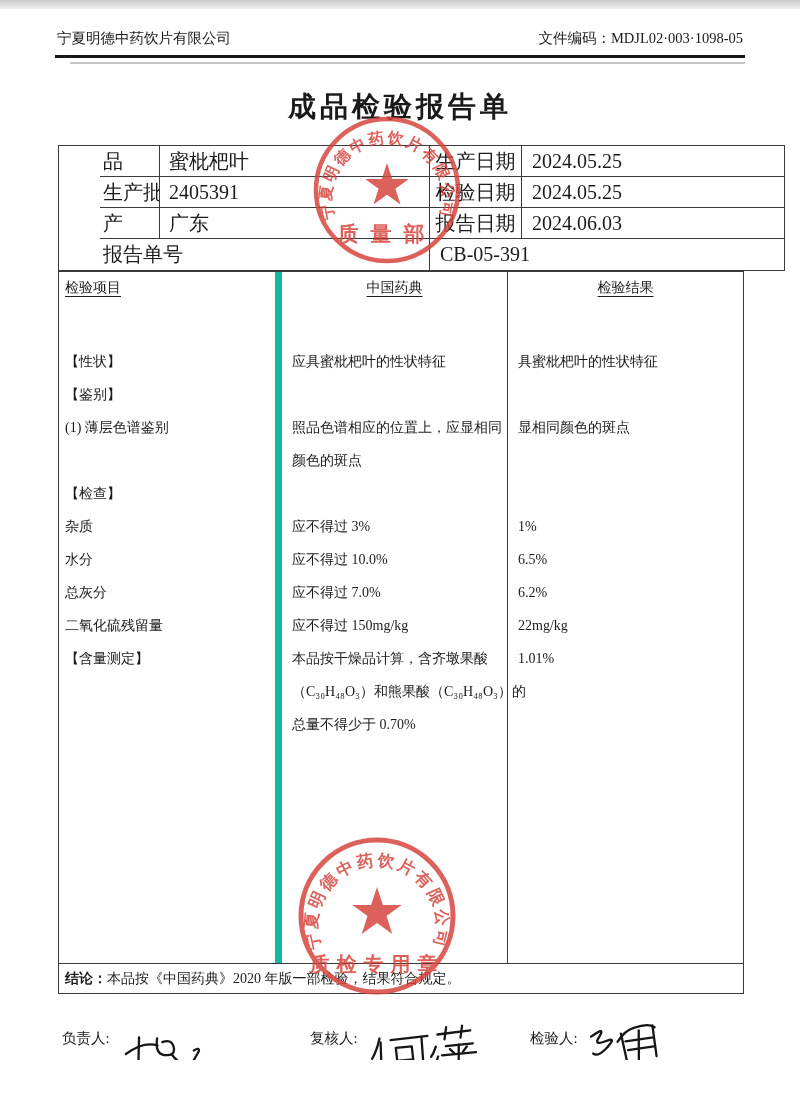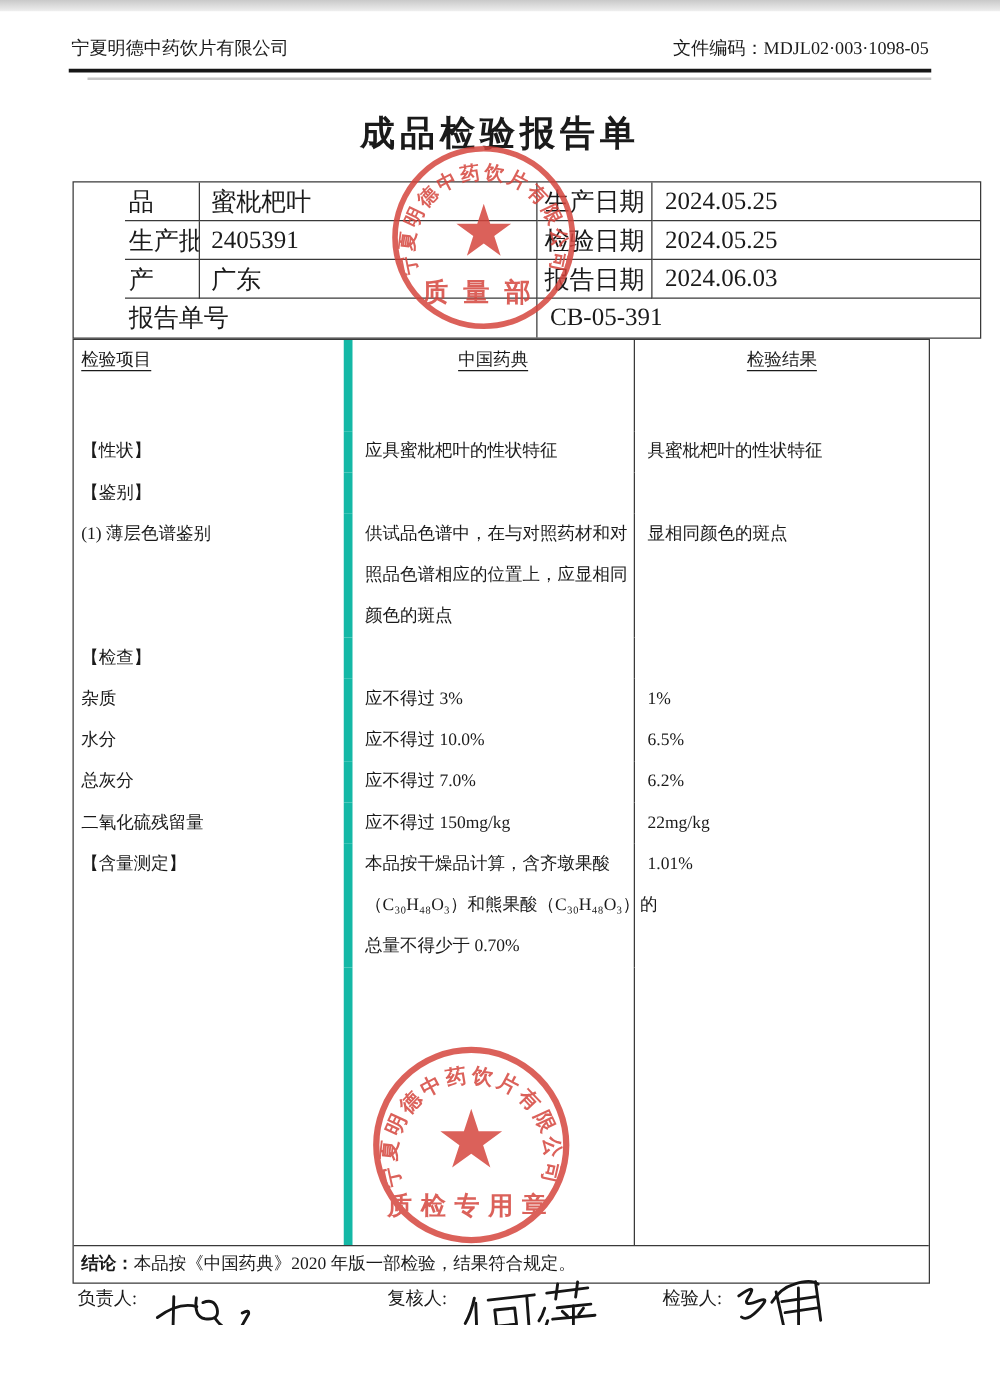--- a/index.html
+++ b/index.html
@@ -105,21 +105,20 @@
           <div class="mc c3">具蜜枇杷叶的性状特征</div>
         </div>
         <div class="mrow">
           <div class="mc c1">【鉴别】</div>
           <div class="mc c2"></div>
           <div class="mc c3"></div>
         </div>
         <div class="mrow">
           <div class="mc c1">(1) 薄层色谱鉴别</div>
           <div class="mc c2">
-            <div class="line">供试品色谱中，在与对照药材和对</div>
             <div class="line">照品色谱相应的位置上，应显相同</div>
             <div class="line">颜色的斑点</div>
           </div>
           <div class="mc c3">显相同颜色的斑点</div>
         </div>
         <div class="mrow">
           <div class="mc c1">【检查】</div>
           <div class="mc c2"></div>
           <div class="mc c3"></div>
         </div>

